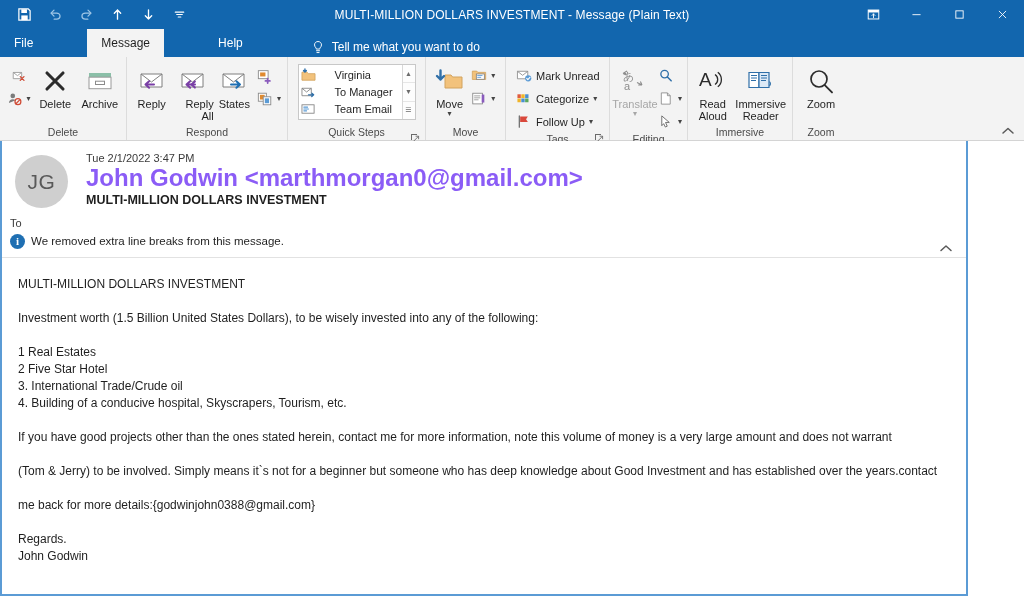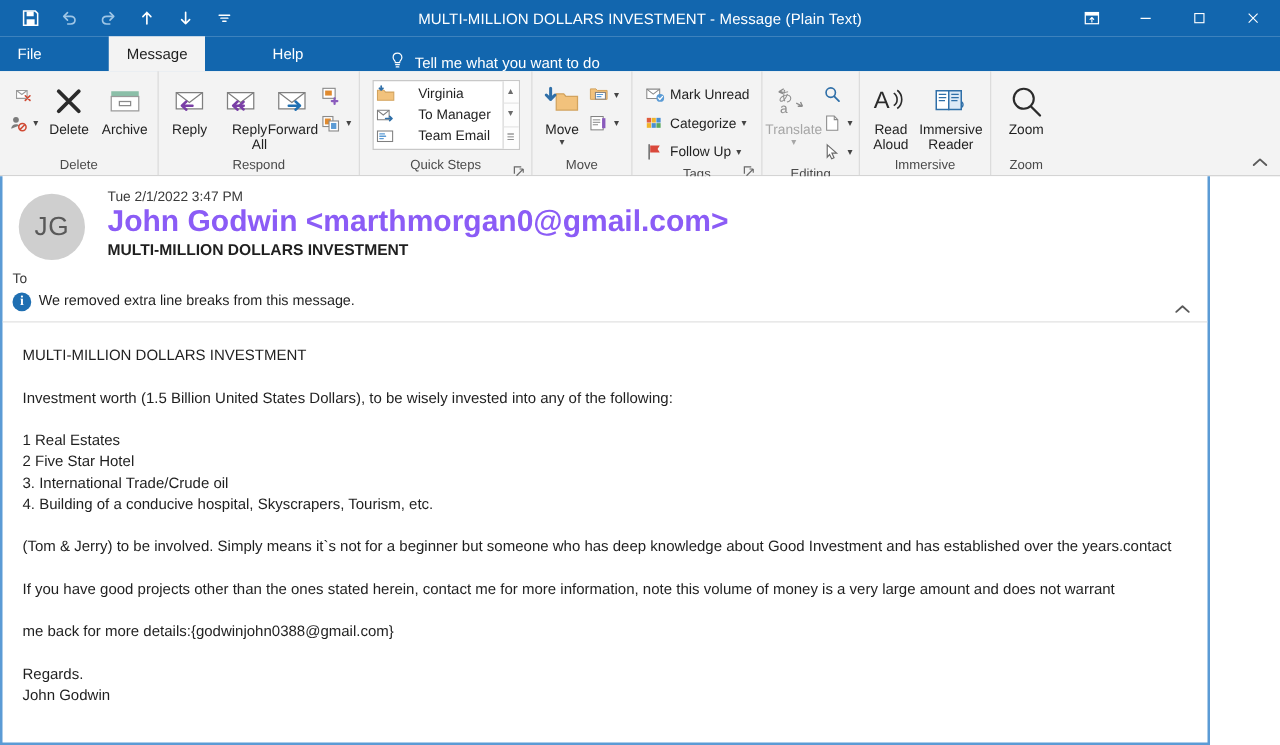--- a/index.html
+++ b/index.html
@@ -75,25 +75,26 @@
     display: flex; align-items: center;
     font-size: 12px;
     color: #ffffff;
     height: 28px;
   }
   .tab.active {
     background: #f3f3f3;
     color: #1f1f1f;
   }
   .tellme {
-    display: flex; align-items: flex-end;
+    display: flex; align-items: flex-start;
     gap: 7px;
     padding-left: 14px;
     font-size: 12px;
     color: #ffffff;
+    margin-top: 11px;
   }
   .bulb { width: 14px; height: 16px; display:block; }
 
   
   .ribbon {
     height: 84px;
     background: #f3f3f3;
     border-bottom: 1px solid #d4d4d4;
     display: flex;
     align-items: stretch;
@@ -431,21 +432,21 @@
           <span class="lbl" style="line-height:12px;text-align:right;">Reply All</span>
         </div>
         <div class="bigbtn">
           <span class="ico">
             <svg width="31" height="26" viewBox="0 0 31 26">
                 <path d="M4 6h21v13H4z" fill="#fff" stroke="#7f7f7f" stroke-width="1"></path>
                 <path d="M4 6l10.5 8L25 6" fill="none" stroke="#7f7f7f" stroke-width="1"></path>
                 <path d="M12 16.5h9M21 16.5l-3.6-3.3M21 16.5l-3.6 3.3" fill="none" stroke="#1f6fb2" stroke-width="2" stroke-linecap="round" stroke-linejoin="round"></path>
               </svg>
           </span>
-          <span class="lbl">Forward</span>
+          <span class="lbl">States</span>
         </div>
         <div class="smallcol" style="width:34px;">
           <div class="smallbtn" style="padding:0 2px;">
             <span class="ico">
               <svg width="17" height="16" viewBox="0 0 18 17">
                   <rect x="1.5" y="2.5" width="11" height="9" fill="#fff" stroke="#8a8a8a" stroke-width="1"></rect>
                   <rect x="3.5" y="4.5" width="6" height="4.5" fill="#e08a2e"></rect>
                   <path d="M12 11.5v5M9.5 14h5" stroke="#8a5bbd" stroke-width="2" stroke-linecap="round"></path>
                 </svg>
             </span>
@@ -723,21 +724,21 @@
 
     <div class="msgbody">
       <p>MULTI-MILLION DOLLARS INVESTMENT</p>
       <p>Investment worth (1.5 Billion United States Dollars), to be wisely invested into any of the following:</p>
       <div class="listblock">
         <div>1 Real Estates</div>
         <div>2 Five Star Hotel</div>
         <div>3. International Trade/Crude oil</div>
         <div>4. Building of a conducive hospital, Skyscrapers, Tourism, etc.</div>
       </div>
+      <p>If you have good projects other than the ones stated herein, contact me for more information, note this volume of money is a very large amount and does not warrant</p>
       <p>(Tom &amp; Jerry) to be involved. Simply means it`s not for a beginner but someone who has deep knowledge about Good Investment and has established over the years.contact</p>
-      <p>If you have good projects other than the ones stated herein, contact me for more information, note this volume of money is a very large amount and does not warrant</p>
       <p>me back for more details:{godwinjohn0388@gmail.com}</p>
       <p class="tight">Regards.</p>
       <p class="tight">John Godwin</p>
     </div>
   </div>
 
 </div>
 
 </body></html>

